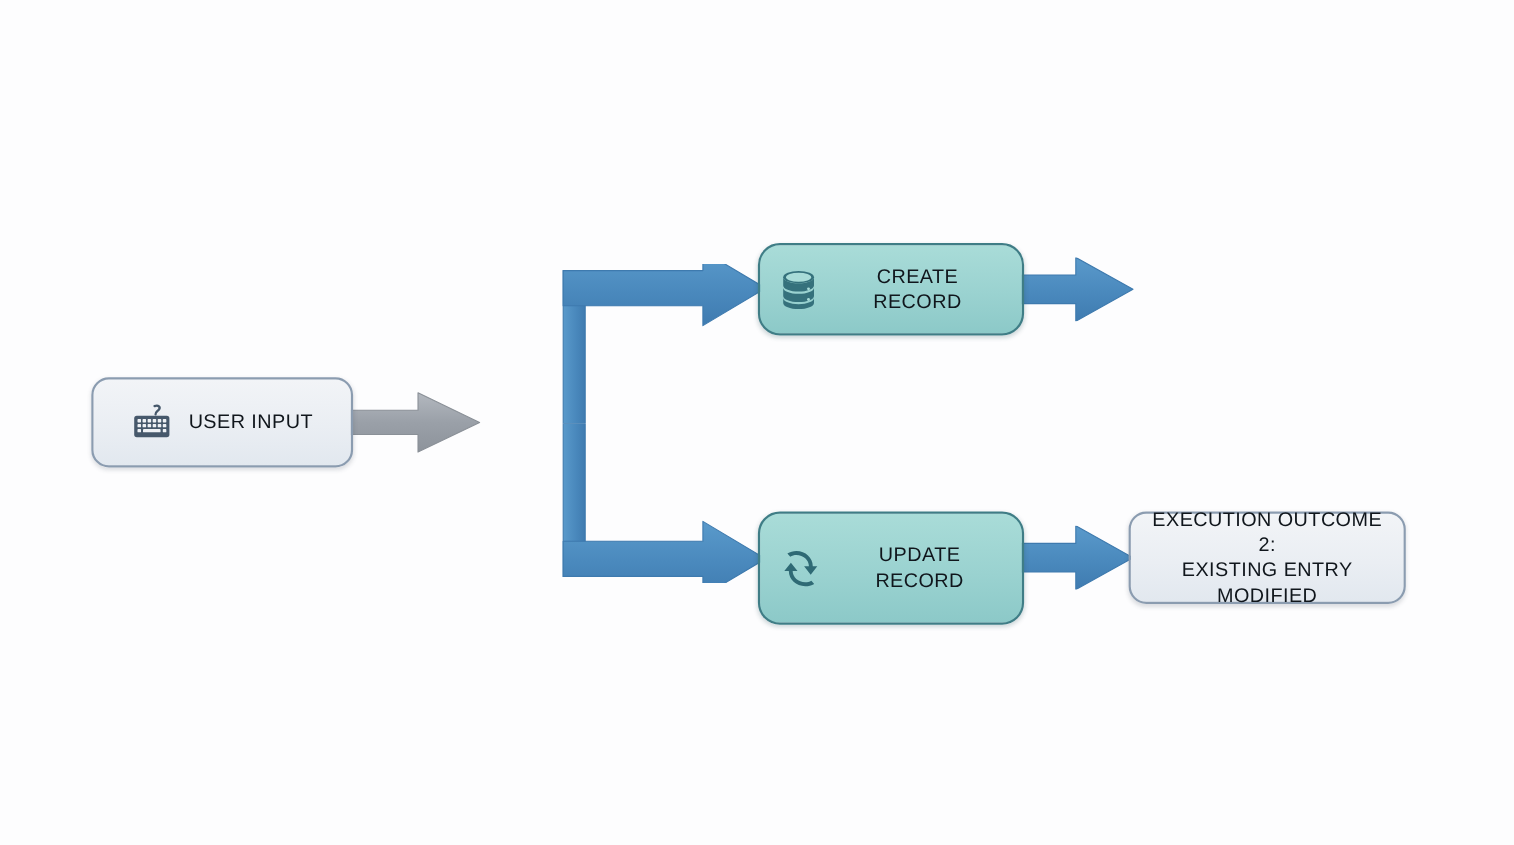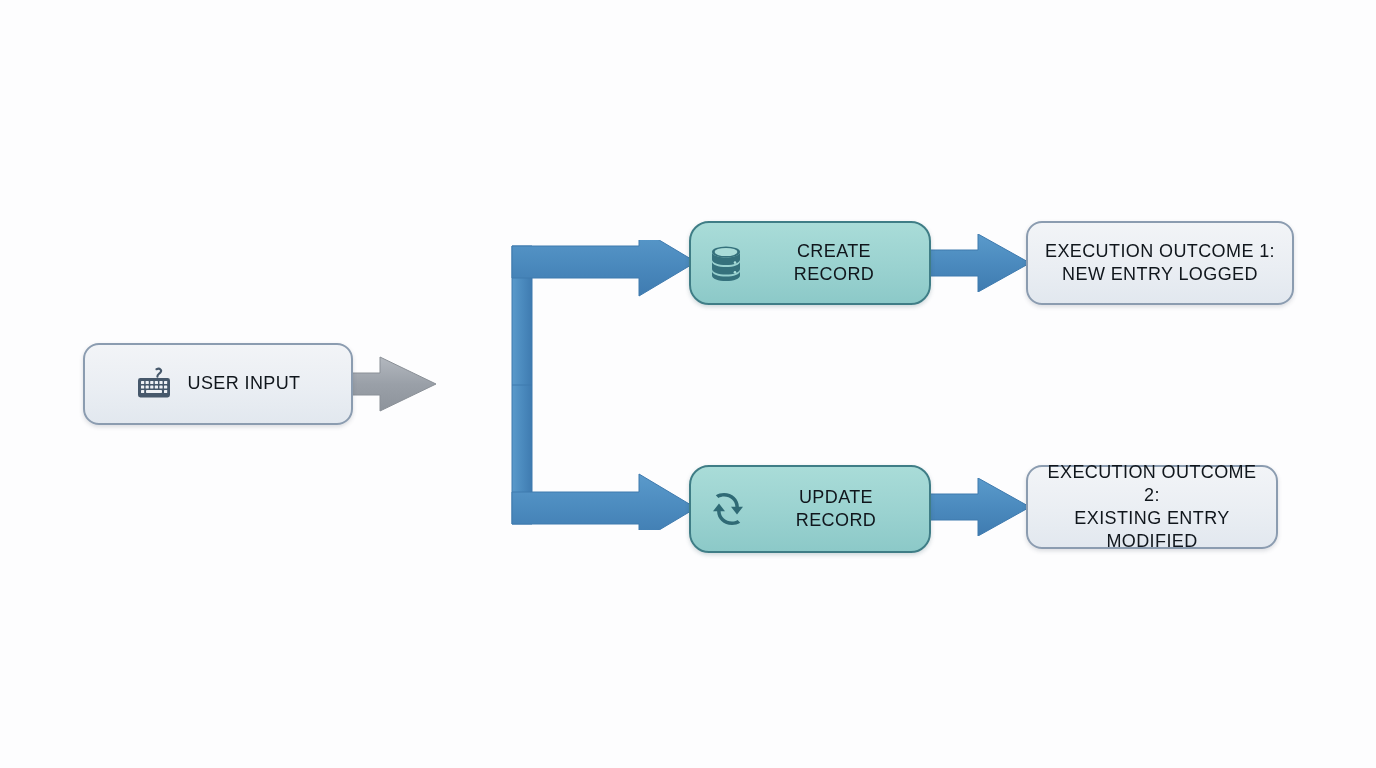--- a/index.html
+++ b/index.html
@@ -163,21 +163,21 @@
         <linearGradient id="gBlue4" x1="0" y1="0" x2="0" y2="1">
           <stop offset="0%" stop-color="#5a9acb"></stop>
           <stop offset="55%" stop-color="#4a89bd"></stop>
           <stop offset="100%" stop-color="#3f7bb0"></stop>
         </linearGradient>
       </defs>
       <path d="M0,16 L50,16 L50,0 L102,29 L50,58 L50,42 L0,42 Z" fill="url(#gBlue4)" stroke="#3e7aae" stroke-width="1" stroke-linejoin="round"></path>
     </svg>
   </div>
 
-  <div class="node box-grey with-icon" style="left:83px; top:343px; width:270px; height:82px;">
+  <div class="node box-grey with-icon" style="left:83px; top:343px; width:238px; height:82px;">
     <span class="icon-wrap">
       <svg width="38" height="34" viewBox="0 0 38 34">
         <path d="M21.5 2.2c3.6-1.6 5.6 1.1 4.0 3.1c-1.4 1.8-3.4 2.3-3.1 4.4" fill="none" stroke="#46586b" stroke-width="2.1" stroke-linecap="round"></path>
         <rect x="3" y="11" width="32" height="19.5" rx="2.4" fill="#46586b"></rect>
         <g fill="#eef1f5">
           <rect x="6" y="14" width="3.2" height="3" rx="0.6"></rect>
           <rect x="10.6" y="14" width="3.2" height="3" rx="0.6"></rect>
           <rect x="15.2" y="14" width="3.2" height="3" rx="0.6"></rect>
           <rect x="19.8" y="14" width="3.2" height="3" rx="0.6"></rect>
           <rect x="24.4" y="14" width="3.2" height="3" rx="0.6"></rect>
@@ -210,37 +210,33 @@
         <g fill="#a9dcd8">
           <ellipse cx="17" cy="8" rx="11.4" ry="4.1"></ellipse>
           <circle cx="26" cy="18.6" r="1.3"></circle>
           <circle cx="26" cy="28.3" r="1.3"></circle>
         </g>
       </svg>
     </span>
     <span class="node-label">CREATE RECORD</span>
   </div>
 
-  <div class="node box-teal with-icon" style="left:689px; top:465px; width:242px; height:88px;">
+  <div class="node box-teal with-icon" style="left:689px; top:465px; width:242px; height:103px;">
     <span class="icon-wrap">
       <svg width="38" height="38" viewBox="0 0 38 38">
         <g fill="#2f6a75">
           <path d="M19 6.6 c6.3 0 11.4 4.6 11.4 10.2 h-4.4 l6.0 7.6 l6.0-7.6 h-4.1
                    C33.9 9.1 27.3 3.0 19 3.0 c-3.0 0-5.8 0.8-8.2 2.2 l2.6 2.9 C15.1 7.1 17 6.6 19 6.6 Z" transform="translate(-4,0)"></path>
           <path d="M19 31.4 c-6.3 0-11.4-4.6-11.4-10.2 h4.4 l-6.0-7.6 l-6.0 7.6 h4.1
                    C4.1 28.9 10.7 35 19 35 c3.0 0 5.8-0.8 8.2-2.2 l-2.6-2.9 C22.9 30.9 21 31.4 19 31.4 Z" transform="translate(4,0)"></path>
         </g>
       </svg>
     </span>
     <span class="node-label">UPDATE RECORD</span>
   </div>
 
-  <div class="node box-grey" style="left:1026px; top:221px; width:268px; height:84px; padding:0 12px;">
-    <span class="node-label">EXECUTION OUTCOME 1:
-NEW ENTRY LOGGED</span>
-  </div>
 
   <div class="node box-grey" style="left:1026px; top:465px; width:252px; height:84px; padding:0 12px;">
     <span class="node-label">EXECUTION OUTCOME 2:
 EXISTING ENTRY MODIFIED</span>
   </div>
 
 </div>
 
 </body></html>

